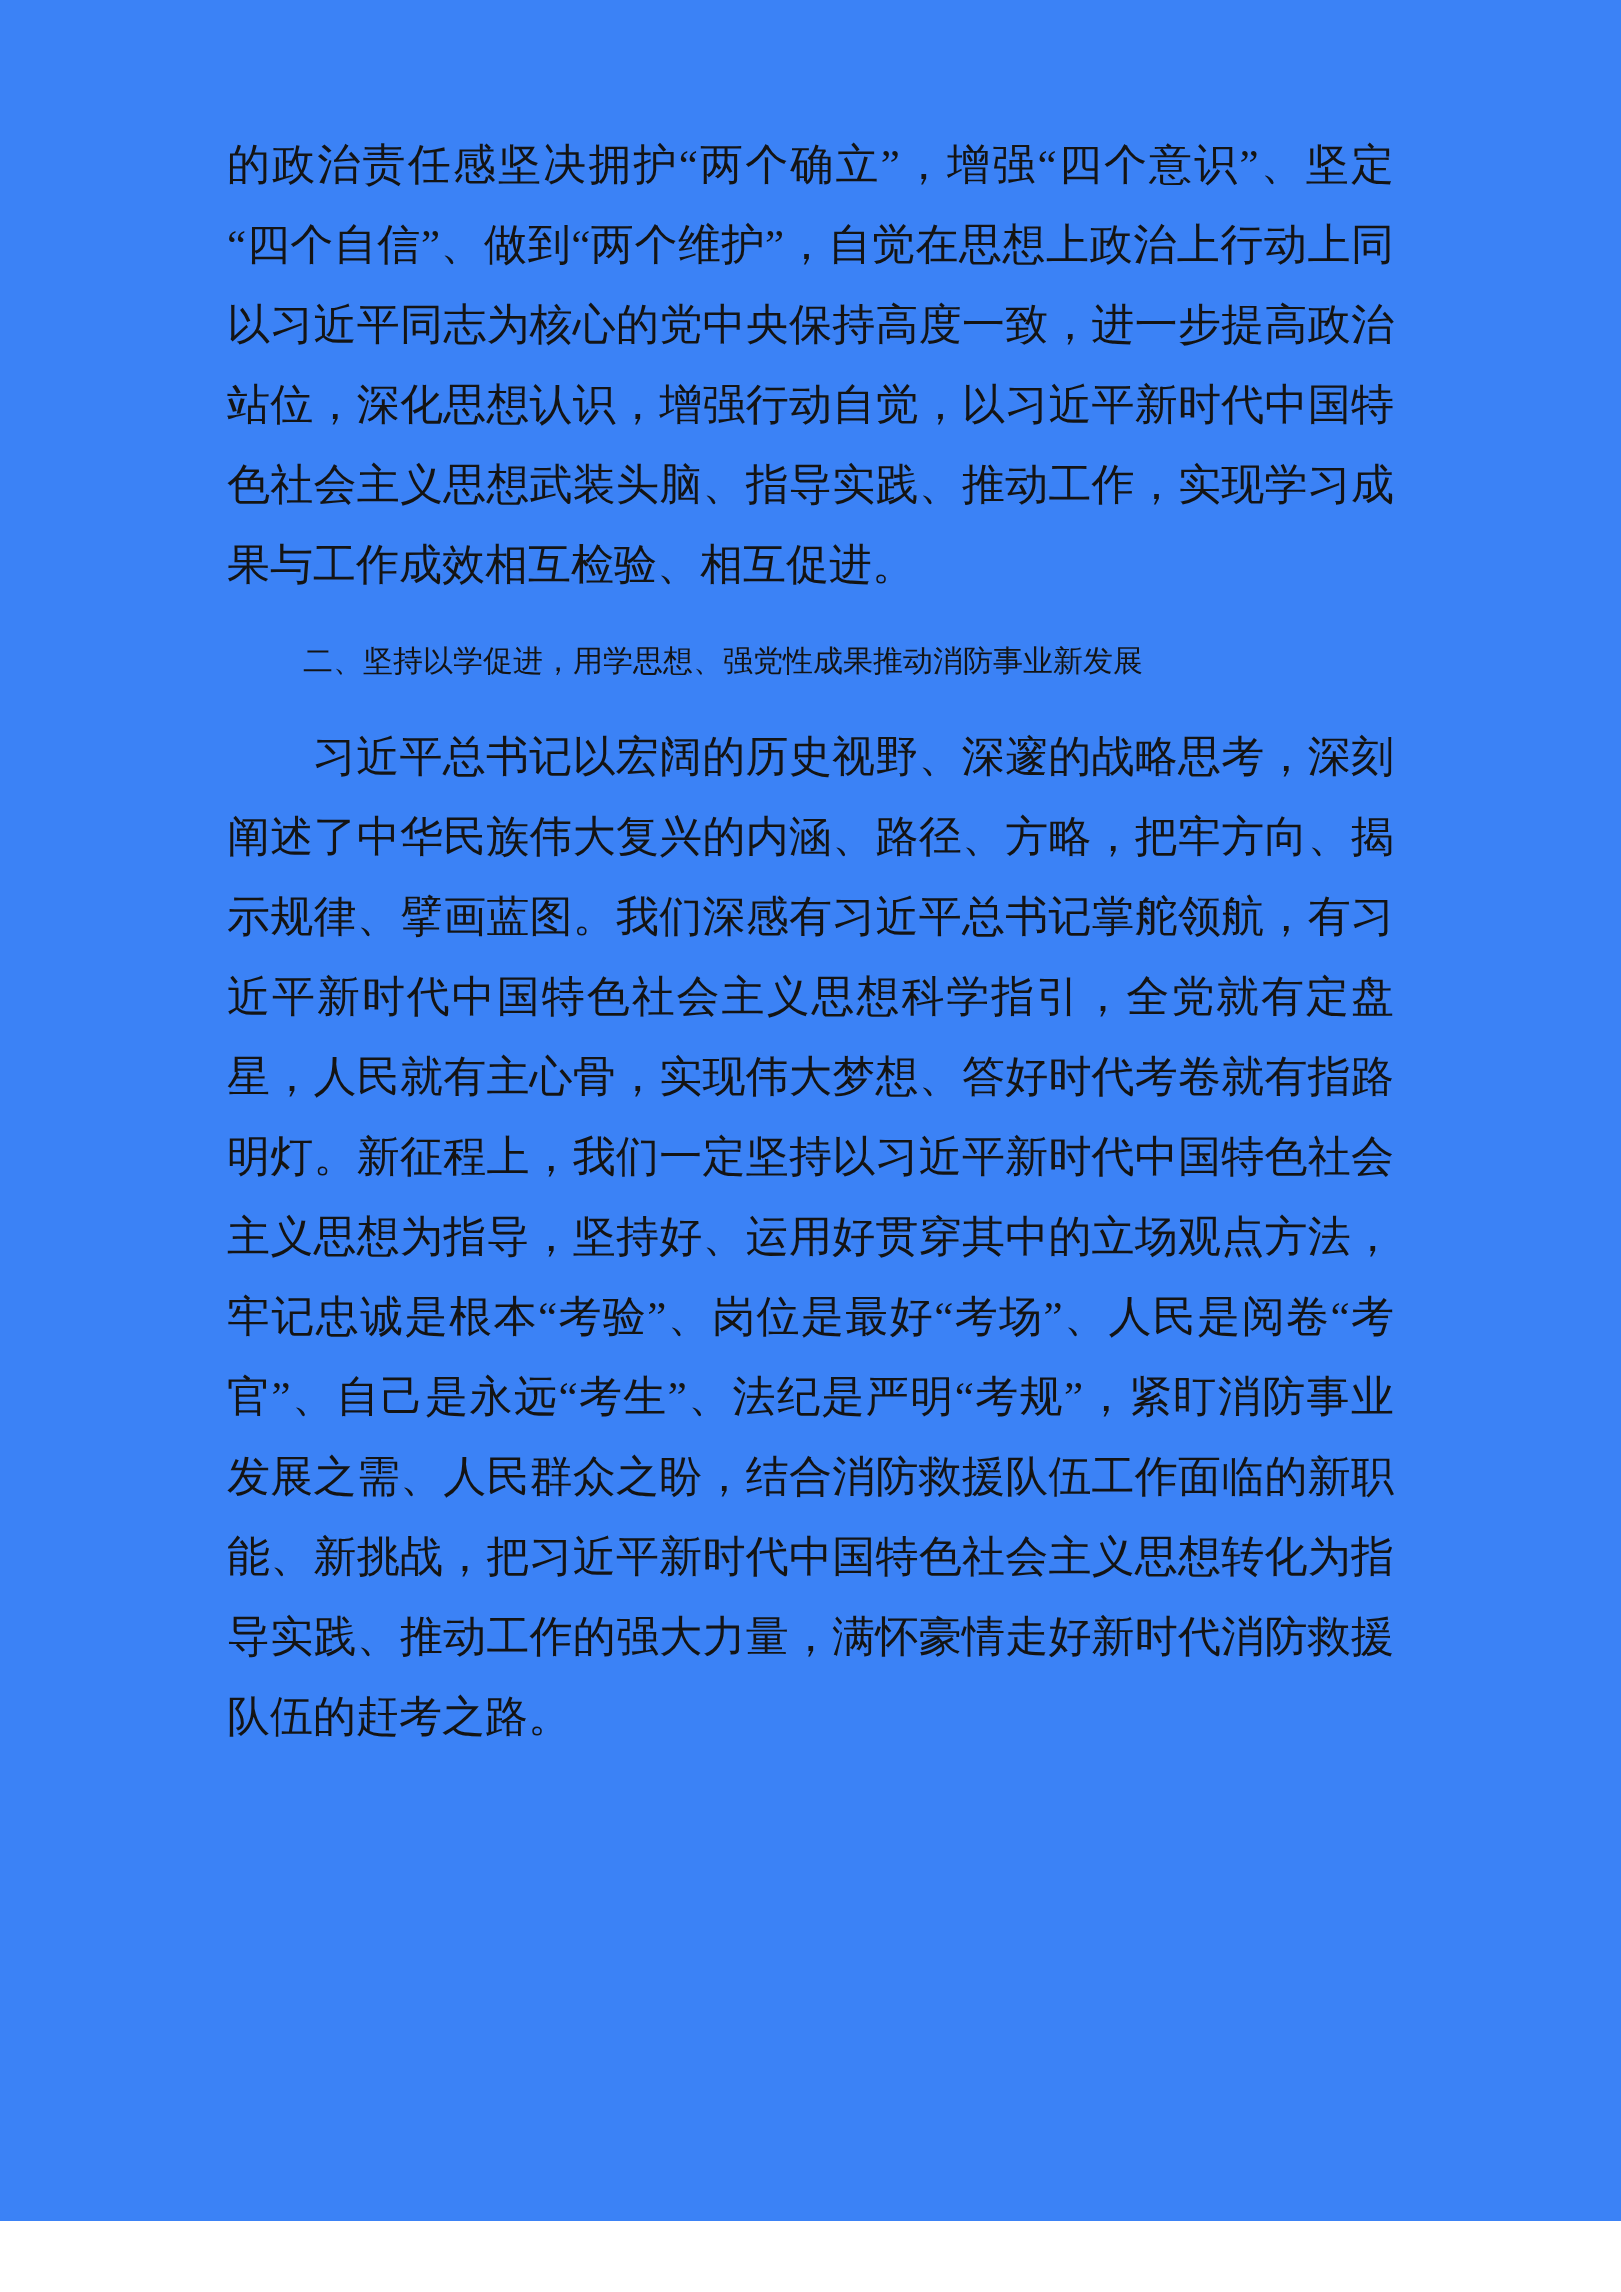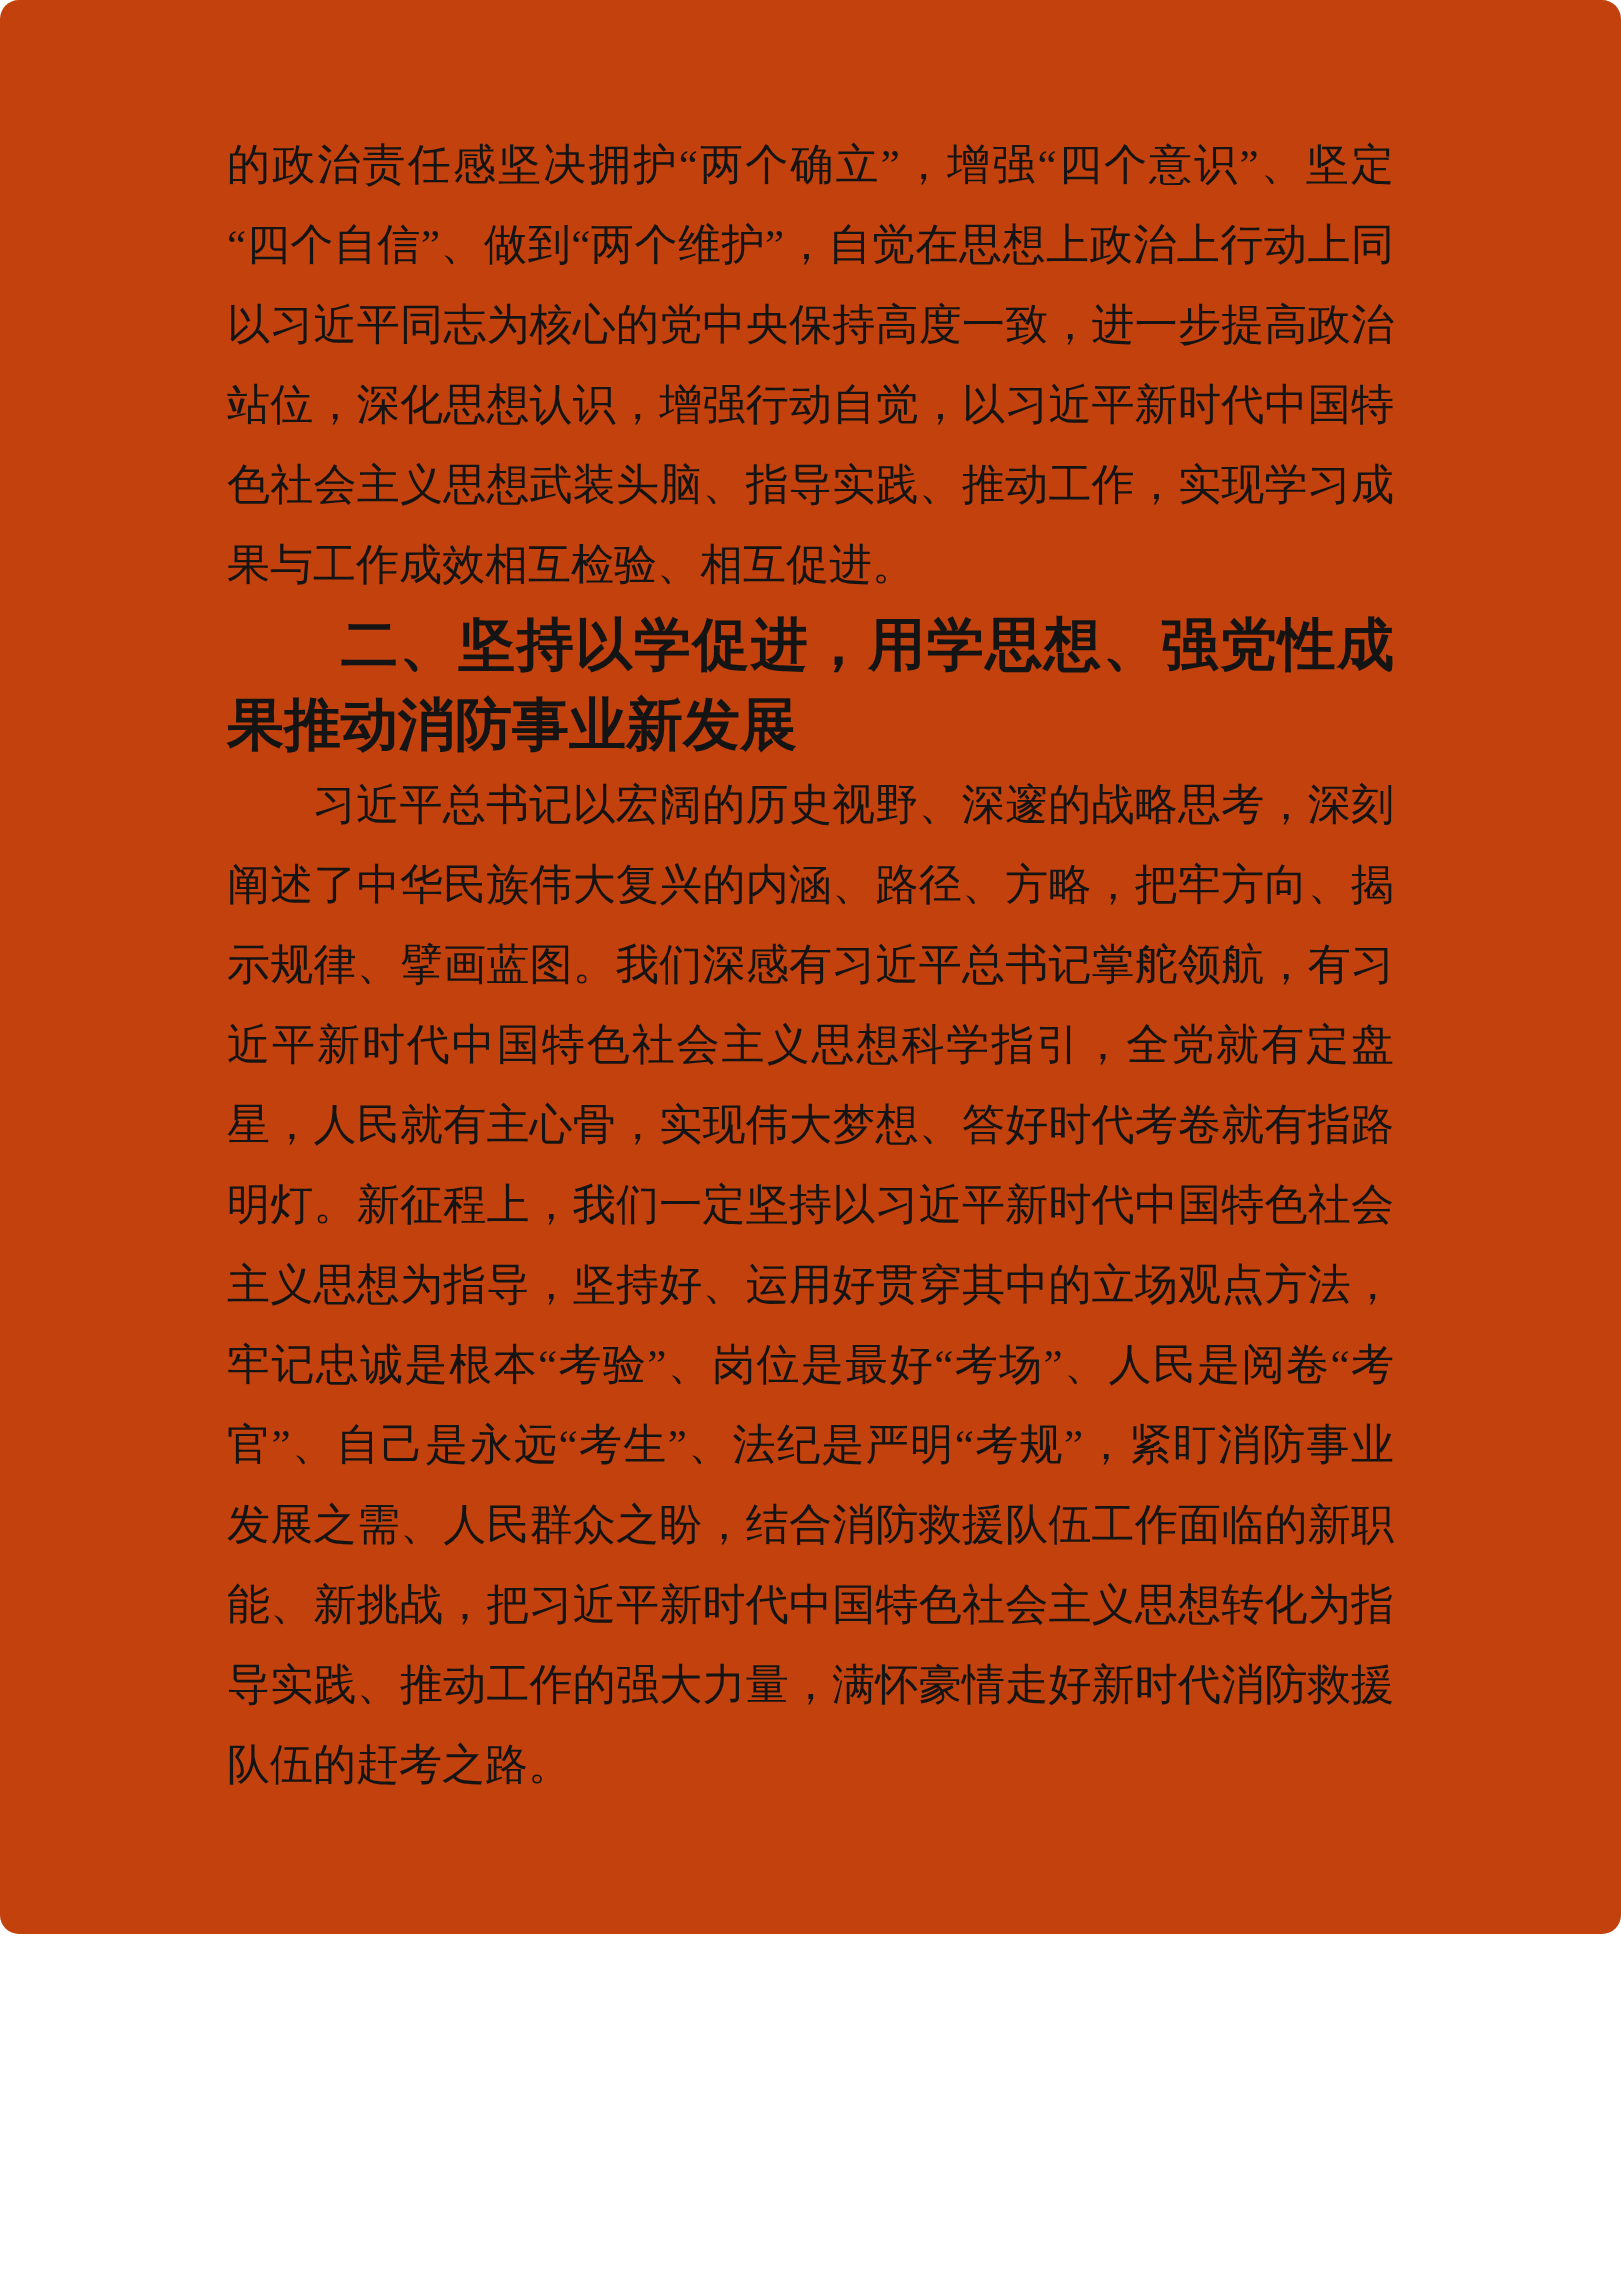--- a/index.html
+++ b/index.html
@@ -3,44 +3,43 @@
 <meta charset="utf-8">
 <style>
   html, body {
     margin: 0;
     padding: 0;
     background: #ffffff;
   }
   .page {
     position: relative;
     width: 1621px;
-    height: 1934px;
+    height: 2221px;
     box-sizing: border-box;
-    background: #c2410c;
+    background: #3b82f6;
     padding: 125px 227px 0 227px;
     font-family: "Liberation Serif", "DejaVu Serif", serif;
     font-size: 43px;
     line-height: 80px;
     color: #141414;
     overflow: hidden;
-    border-radius: 19px;
   }
   .para {
     margin: 0;
     text-align: justify;
     text-justify: inter-ideograph;
     word-break: break-all;
   }
   .para.indent {
     text-indent: 2em;
   }
   .heading {
-    margin: 0;
-    font-weight: bold;
-    font-size: 57px;
+    margin: 16px;
+    font-weight: normal;
+    font-size: 30px;
     line-height: 80px;
     text-indent: 2em;
     text-align: justify;
     text-justify: inter-ideograph;
     word-break: break-all;
   }
 </style>
 </head>
 <body>
 

